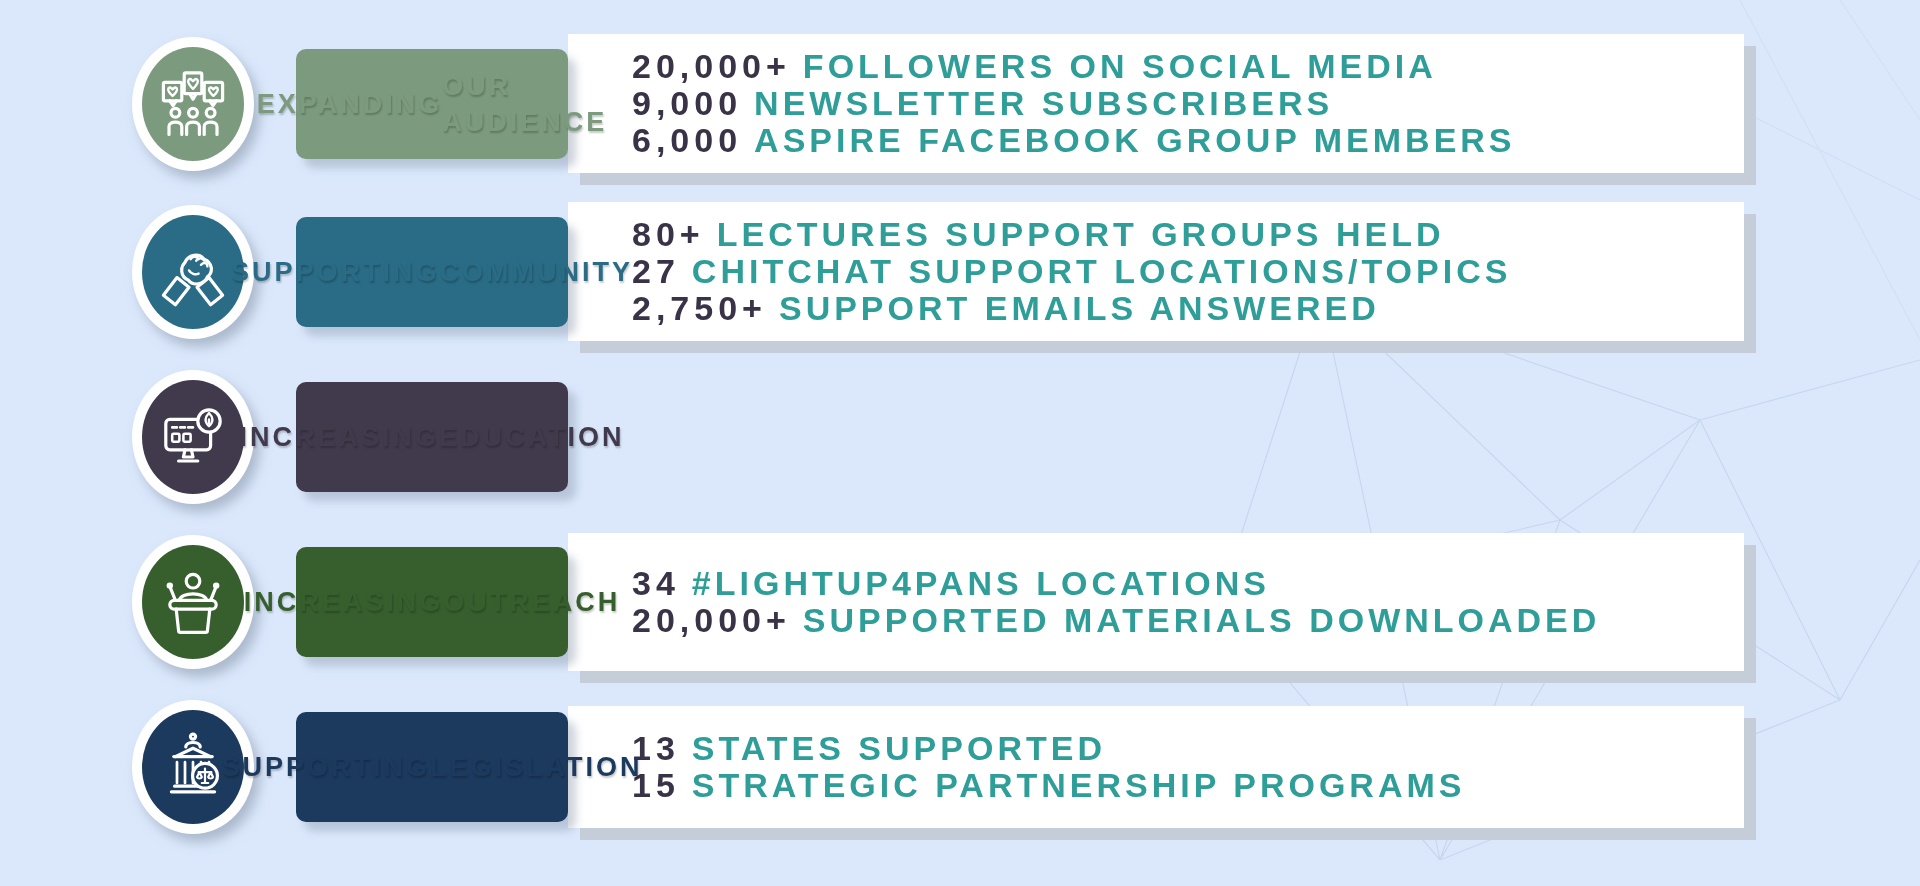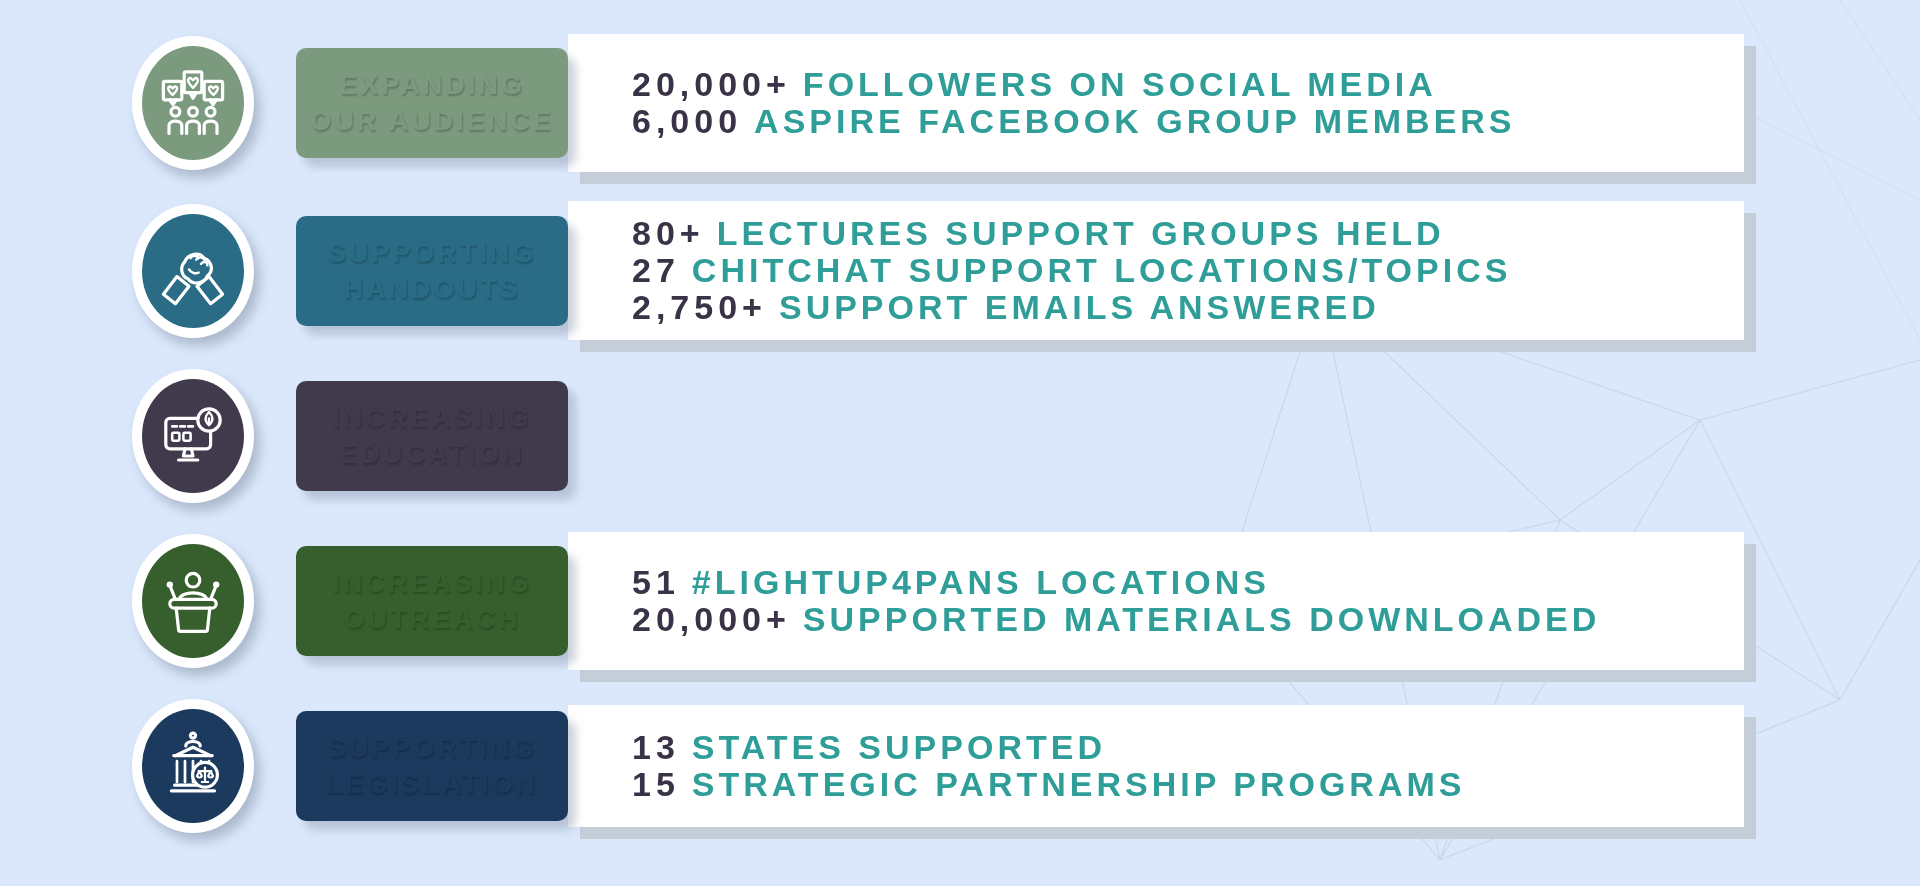--- a/index.html
+++ b/index.html
@@ -26,24 +26,24 @@
     margin-right:42px;
   }
   .icon-inner {
     width:102px; height:114px; border-radius:50%;
     display:flex; align-items:center; justify-content:center;
   }
   .icon-inner svg { width:80px; height:88px; }
   .label-box {
     position:relative; z-index:2; flex:0 0 auto;
     width:272px; min-height:110px; border-radius:10px;
-    display:flex; flex-direction:column; align-items:center; justify-content:center;
+    display:flex; align-items:center; justify-content:center;
     box-shadow:8px 9px 8px rgba(125,140,160,.38);
     color:#fff; font-weight:700; font-size:27px; letter-spacing:3px;
-    line-height:36px; text-align:right;
+    line-height:36px; text-align:left;
     text-shadow:1px 2px 2px rgba(0,0,0,.22);
   }
   .stats-card {
     background:#fff; width:1176px; min-height:138px;
     padding:14px 24px 14px 64px;
     display:flex; flex-direction:column; justify-content:center;
     box-shadow:12px 12px 0 #c5cdd8;
   }
   .row:last-child .stats-card { min-height:122px; }
   .stat-line { line-height:37px; font-size:34px; font-weight:700; white-space:nowrap; }
@@ -86,20 +86,23 @@
     </div>
     <div class="label-box" style="background: rgb(124, 155, 126); color: rgb(124, 155, 126);">
       <span>EXPANDING</span>
       <span>OUR AUDIENCE</span>
     </div>
     <div class="stats-card">
       <div class="stat-line">
         <span class="stat-value">20,000+</span><span class="stat-text">FOLLOWERS ON SOCIAL MEDIA</span>
       </div>
       <div class="stat-line">
+        <span class="stat-value">9,000</span><span class="stat-text">NEWSLETTER SUBSCRIBERS</span>
+      </div>
+      <div class="stat-line">
         <span class="stat-value">6,000</span><span class="stat-text">ASPIRE FACEBOOK GROUP MEMBERS</span>
       </div>
     </div>
   </div>
 
   <div class="row">
     <div class="icon-outer">
       <div class="icon-inner" style="background: rgb(42, 108, 133); color: rgb(42, 108, 133);">
         <svg viewBox="0 0 100 100" fill="none" stroke="#fff" stroke-width="4" stroke-linecap="round" stroke-linejoin="round">
           <path d="M13 79 L30 57 L45 69 L28 91 Z"></path>
@@ -107,21 +110,21 @@
           <path d="M40 38 C44 28 58 26 64 34 C74 38 76 50 68 56 C64 66 50 68 44 60 C34 56 34 44 40 38 Z"></path>
           <path d="M47 34 C49 30 55 30 57 34" stroke-width="3"></path>
           <path d="M54 36 C56 32 62 32 64 36" stroke-width="3"></path>
           <path d="M60 41 C64 37 68 39 68 43" stroke-width="3"></path>
           <path d="M45 48 C47 52 53 54 57 52" stroke-width="3"></path>
         </svg>
       </div>
     </div>
     <div class="label-box" style="background: rgb(42, 108, 133); color: rgb(42, 108, 133);">
       <span>SUPPORTING</span>
-      <span>HANDOUTS</span>
+      <span>COMMUNITY</span>
     </div>
     <div class="stats-card">
       <div class="stat-line">
         <span class="stat-value">80+</span><span class="stat-text">LECTURES SUPPORT GROUPS HELD</span>
       </div>
       <div class="stat-line">
         <span class="stat-value">27</span><span class="stat-text">CHITCHAT SUPPORT LOCATIONS/TOPICS</span>
       </div>
       <div class="stat-line">
         <span class="stat-value">2,750+</span><span class="stat-text">SUPPORT EMAILS ANSWERED</span>
@@ -165,21 +168,21 @@
           <path d="M29 59 L32 86 C32 87.5 33 88 34.5 88 L65.5 88 C67 88 68 87.5 68 86 L71 59"></path>
         </svg>
       </div>
     </div>
     <div class="label-box" style="background: rgb(55, 95, 46); color: rgb(55, 95, 46);">
       <span>INCREASING</span>
       <span>OUTREACH</span>
     </div>
     <div class="stats-card">
       <div class="stat-line">
-        <span class="stat-value">51</span><span class="stat-text">#LIGHTUP4PANS LOCATIONS</span>
+        <span class="stat-value">34</span><span class="stat-text">#LIGHTUP4PANS LOCATIONS</span>
       </div>
       <div class="stat-line">
         <span class="stat-value">20,000+</span><span class="stat-text">SUPPORTED MATERIALS DOWNLOADED</span>
       </div>
     </div>
   </div>
 
   <div class="row">
     <div class="icon-outer">
       <div class="icon-inner" style="background: rgb(28, 58, 94); color: rgb(28, 58, 94);">

